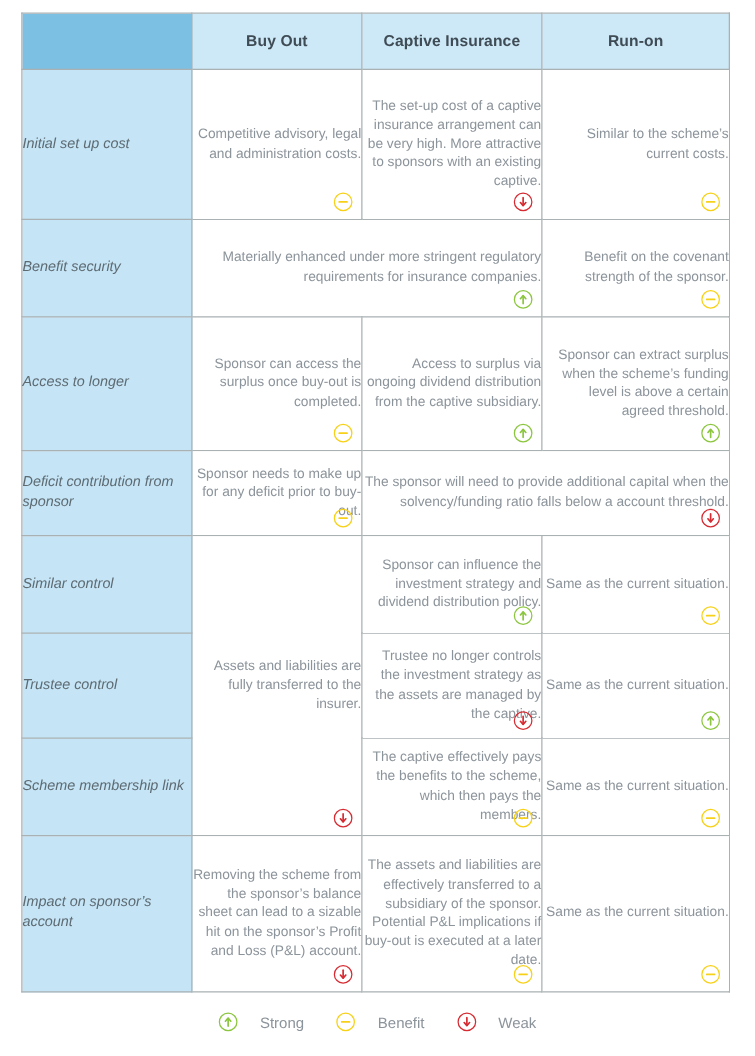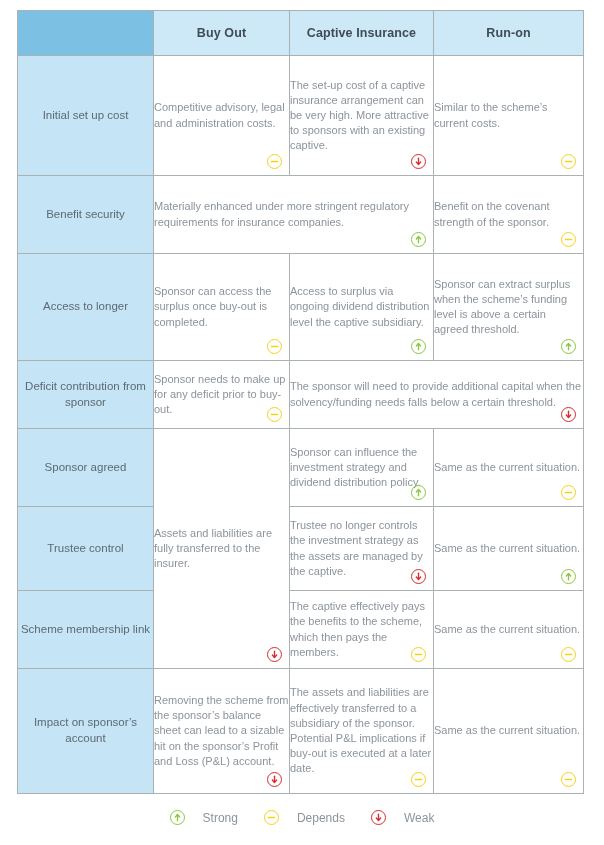--- a/index.html
+++ b/index.html
@@ -46,38 +46,38 @@
     font-size: 12.5px;
     font-weight: bold;
     text-align: center;
     letter-spacing: .1px;
   }
 
   
   td.rowlabel {
     background: #c5e4f5;
     color: #5d6a72;
+    font-style: italic;
     font-size: 11.5px;
-    text-align: center;
     line-height: 1.35;
     padding: 4px 6px;
   }
 
   
   td.cell {
     background: #ffffff;
     position: relative;
     padding: 8px 9px 22px 9px;
   }
   td.cell .txt {
     display: block;
     color: #8c949b;
     font-size: 11px;
     line-height: 1.38;
-    text-align: left;
+    text-align: right;
   }
 
   
   .badge {
     position: absolute;
     right: 7px;
     bottom: 6px;
     width: 15px; height: 15px;
     border-radius: 50%;
     border: 1.4px solid currentColor;
@@ -194,21 +194,21 @@
         <td class="rowlabel">Access to longer</td>
         <td class="cell">
           <span class="txt">Sponsor can access the surplus once buy-out is completed.</span>
           <span class="badge neutral">
             <svg width="9" height="9" viewBox="0 0 10 10">
                 <line x1="1.5" y1="5" x2="8.5" y2="5" stroke="currentColor" stroke-width="1.5" stroke-linecap="round"></line>
               </svg>
           </span>
         </td>
         <td class="cell">
-          <span class="txt">Access to surplus via ongoing dividend distribution level the captive subsidiary.</span>
+          <span class="txt">Access to surplus via ongoing dividend distribution from the captive subsidiary.</span>
           <span class="badge strong">
             <svg width="9" height="9" viewBox="0 0 10 10">
                 <line x1="5" y1="8.7" x2="5" y2="2" stroke="currentColor" stroke-width="1.5" stroke-linecap="round"></line>
                 <path d="M2.6 4.4 L5 1.7 L7.4 4.4" fill="none" stroke="currentColor" stroke-width="1.5" stroke-linecap="round" stroke-linejoin="round"></path>
               </svg>
           </span>
         </td>
         <td class="cell">
           <span class="txt">Sponsor can extract surplus when the scheme’s funding level is above a certain agreed threshold.</span>
           <span class="badge strong">
@@ -224,32 +224,32 @@
         <td class="rowlabel">Deficit contribution from sponsor</td>
         <td class="cell">
           <span class="txt">Sponsor needs to make up for any deficit prior to buy-out.</span>
           <span class="badge neutral">
             <svg width="9" height="9" viewBox="0 0 10 10">
                 <line x1="1.5" y1="5" x2="8.5" y2="5" stroke="currentColor" stroke-width="1.5" stroke-linecap="round"></line>
               </svg>
           </span>
         </td>
         <td class="cell" colspan="2">
-          <span class="txt">The sponsor will need to provide additional capital when the solvency/funding needs falls below a certain threshold.</span>
+          <span class="txt">The sponsor will need to provide additional capital when the solvency/funding ratio falls below a account threshold.</span>
           <span class="badge weak">
             <svg width="9" height="9" viewBox="0 0 10 10">
                 <line x1="5" y1="1.3" x2="5" y2="8" stroke="currentColor" stroke-width="1.5" stroke-linecap="round"></line>
                 <path d="M2.6 5.6 L5 8.3 L7.4 5.6" fill="none" stroke="currentColor" stroke-width="1.5" stroke-linecap="round" stroke-linejoin="round"></path>
               </svg>
           </span>
         </td>
       </tr>
 
       <tr style="height:78px">
-        <td class="rowlabel">Sponsor agreed</td>
+        <td class="rowlabel">Similar control</td>
         <td class="cell" rowspan="3">
           <span class="txt">Assets and liabilities are fully transferred to the insurer.</span>
           <span class="badge weak">
             <svg width="9" height="9" viewBox="0 0 10 10">
                 <line x1="5" y1="1.3" x2="5" y2="8" stroke="currentColor" stroke-width="1.5" stroke-linecap="round"></line>
                 <path d="M2.6 5.6 L5 8.3 L7.4 5.6" fill="none" stroke="currentColor" stroke-width="1.5" stroke-linecap="round" stroke-linejoin="round"></path>
               </svg>
           </span>
         </td>
         <td class="cell">
@@ -354,21 +354,21 @@
           </svg>
       </span>
       <span class="legend-label">Strong</span>
     </div>
     <div class="legend-item">
       <span class="badge legend-badge neutral">
         <svg width="9" height="9" viewBox="0 0 10 10">
             <line x1="1.5" y1="5" x2="8.5" y2="5" stroke="currentColor" stroke-width="1.5" stroke-linecap="round"></line>
           </svg>
       </span>
-      <span class="legend-label">Depends</span>
+      <span class="legend-label">Benefit</span>
     </div>
     <div class="legend-item">
       <span class="badge legend-badge weak">
         <svg width="9" height="9" viewBox="0 0 10 10">
             <line x1="5" y1="1.3" x2="5" y2="8" stroke="currentColor" stroke-width="1.5" stroke-linecap="round"></line>
             <path d="M2.6 5.6 L5 8.3 L7.4 5.6" fill="none" stroke="currentColor" stroke-width="1.5" stroke-linecap="round" stroke-linejoin="round"></path>
           </svg>
       </span>
       <span class="legend-label">Weak</span>
     </div>

